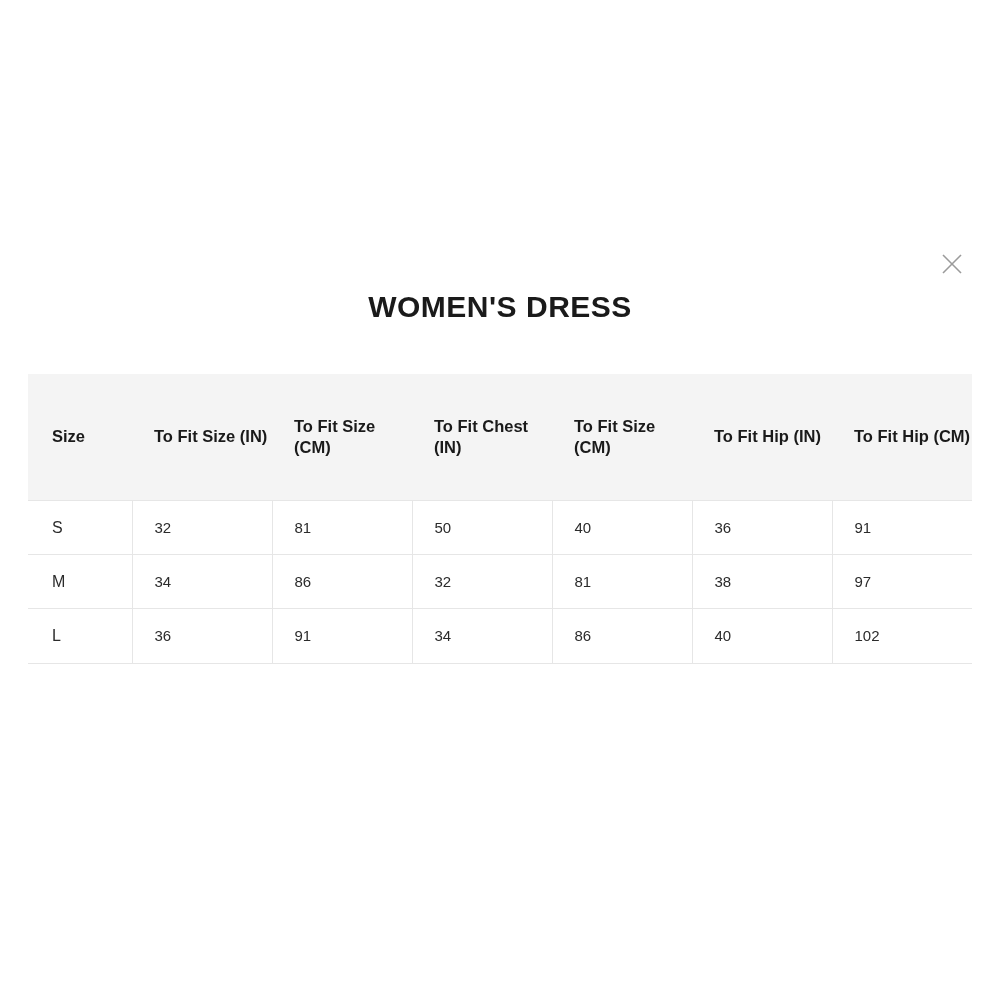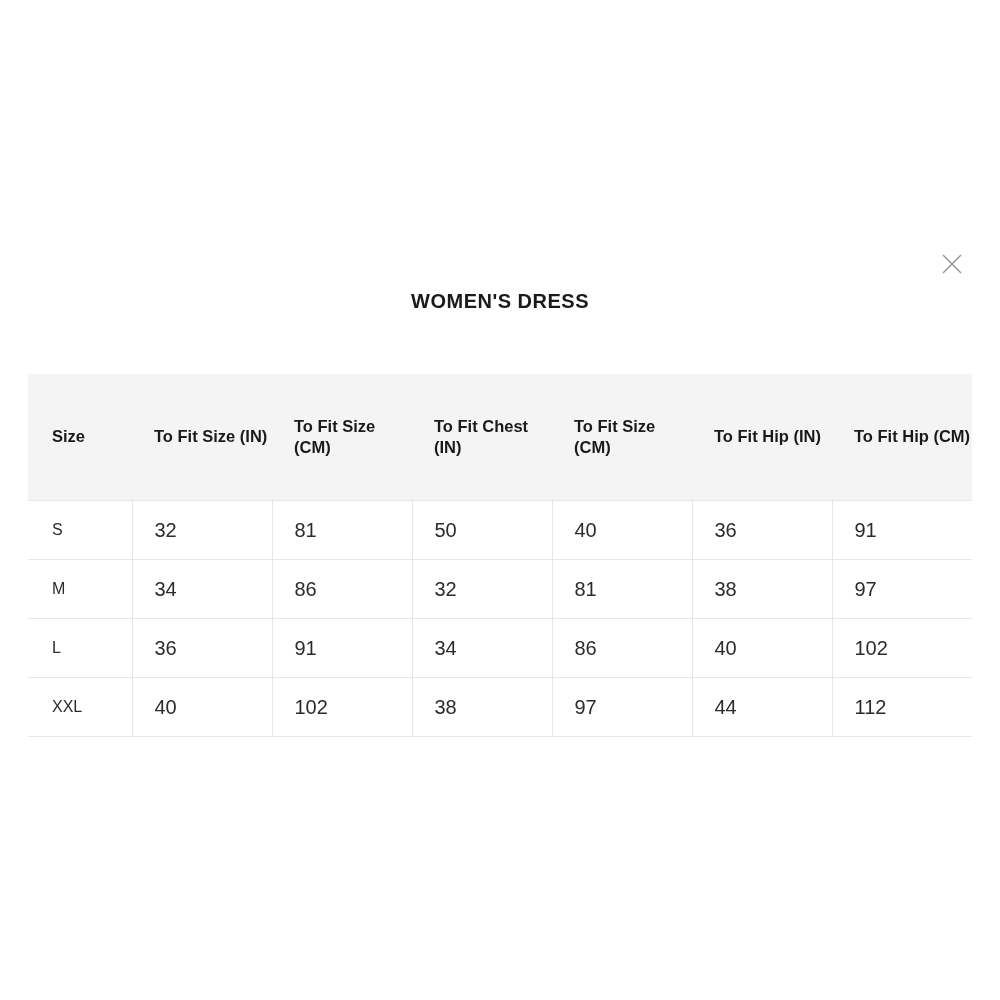--- a/index.html
+++ b/index.html
@@ -37,21 +37,21 @@
   }
   .close-btn svg {
     display: block;
   }
   .title {
     position: absolute;
     left: 0;
     right: 0;
     top: 290px;
     text-align: center;
-    font-size: 20px;
+    font-size: 30px;
     font-weight: bold;
     letter-spacing: 0.5px;
     color: #1a1a1a;
   }
   .table-wrap {
     position: absolute;
     left: 28px;
     top: 374px;
     width: 944px;
   }
@@ -71,21 +71,21 @@
     vertical-align: middle;
     border: none;
     line-height: 1.28;
   }
   table.size-table thead th.col-size {
     padding-left: 24px;
     width: 80px;
   }
   table.size-table tbody td {
     background: #ffffff;
-    font-size: 20px;
+    font-size: 15px;
     color: #2b2b2b;
     padding: 17px 0 17px 22px;
     height: 19px;
     vertical-align: middle;
     border-top: 1px solid #e6e6e6;
     border-right: 1px solid #e6e6e6;
     line-height: 1.2;
   }
   table.size-table tbody td.col-size {
     padding-left: 24px;
@@ -148,26 +148,17 @@
         </tr>
         <tr>
           <td class="col-size">L</td>
           <td>36</td>
           <td>91</td>
           <td>34</td>
           <td>86</td>
           <td>40</td>
           <td>102</td>
         </tr>
-        <tr>
-          <td class="col-size">XXL</td>
-          <td>40</td>
-          <td>102</td>
-          <td>38</td>
-          <td>97</td>
-          <td>44</td>
-          <td>112</td>
-        </tr>
       </tbody>
     </table>
   </div>
 
 </div>
 
 </body></html>

